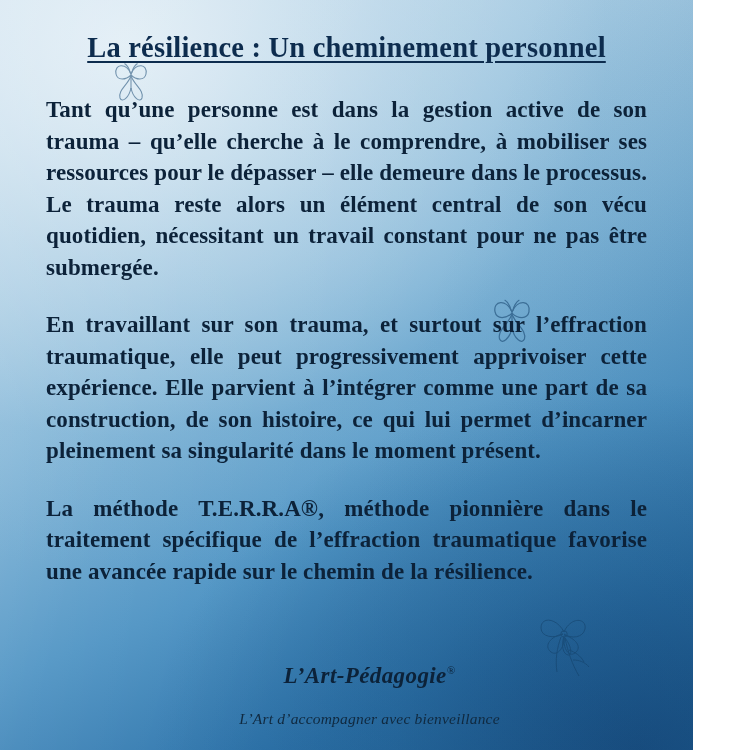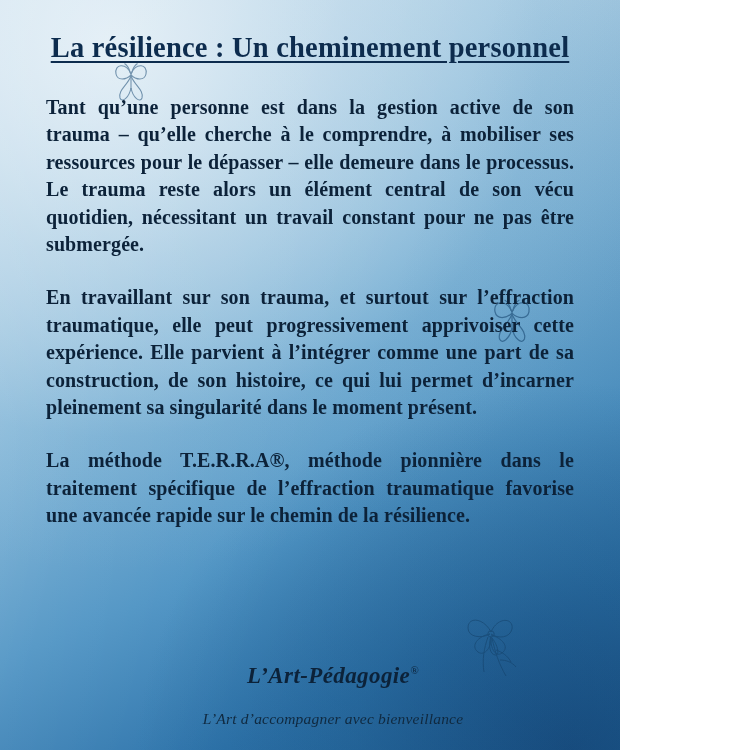--- a/index.html
+++ b/index.html
@@ -7,21 +7,21 @@
     padding: 0;
   }
   body {
     width: 750px;
     height: 750px;
     font-family: "Liberation Serif", serif;
     overflow: hidden;
   }
   .page {
     position: relative;
-    width: 620px;
+    width: 693px;
     height: 750px;
     box-sizing: border-box;
     background:
       radial-gradient(ellipse 120% 90% at 18% 6%, rgba(226,238,246,0.95) 0%, rgba(198,221,236,0.55) 32%, rgba(140,186,216,0.15) 58%, rgba(90,150,196,0.0) 78%),
       radial-gradient(ellipse 100% 70% at 92% 100%, rgba(22,72,122,0.75) 0%, rgba(30,90,140,0.45) 35%, rgba(60,130,180,0.0) 70%),
       linear-gradient(158deg, #cfe3f0 0%, #a9cde4 22%, #7db3d6 44%, #4f94c4 66%, #2e74ab 84%, #1d5e94 100%);
     overflow: hidden;
     font-family: Liberation Serif, serif;
   }
   
@@ -44,21 +44,21 @@
     color: #0d2c4e;
     letter-spacing: 0.2px;
     text-decoration: underline;
     text-underline-offset: 4px;
     text-decoration-thickness: 1.6px;
     margin: 6px 0 30px 0;
     white-space: nowrap;
   }
   .para {
     color: #0c2239;
-    font-size: 20px;
+    font-size: 23px;
     line-height: 1.37;
     text-align: justify;
     text-justify: inter-word;
     font-weight: bold;
     margin: 0 0 26px 0;
     letter-spacing: 0.1px;
   }
   .para:last-of-type { margin-bottom: 7px; }
 
   .footer {

